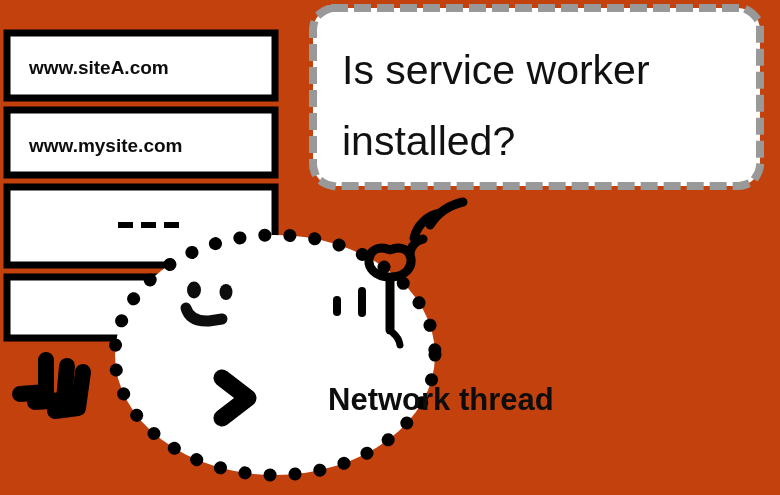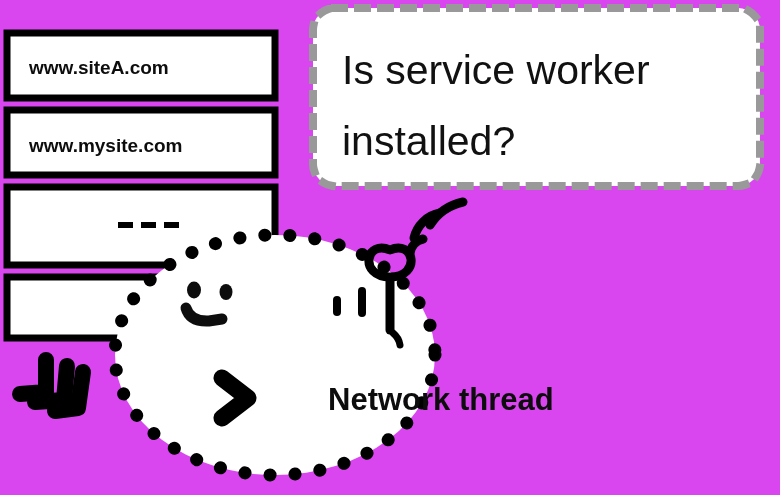--- a/index.html
+++ b/index.html
@@ -7,21 +7,21 @@
     padding: 0;
     background: #ffffff;
   }
   body {
     font-family: "Liberation Sans", sans-serif;
   }
   #stage {
     position: relative;
     width: 780px;
     height: 495px;
-    background: #d946ef;
+    background: #c2410c;
     overflow: hidden;
   }
   #art {
     position: absolute;
     left: 0;
     top: 0;
     width: 780px;
     height: 495px;
   }
   .origin-label {

